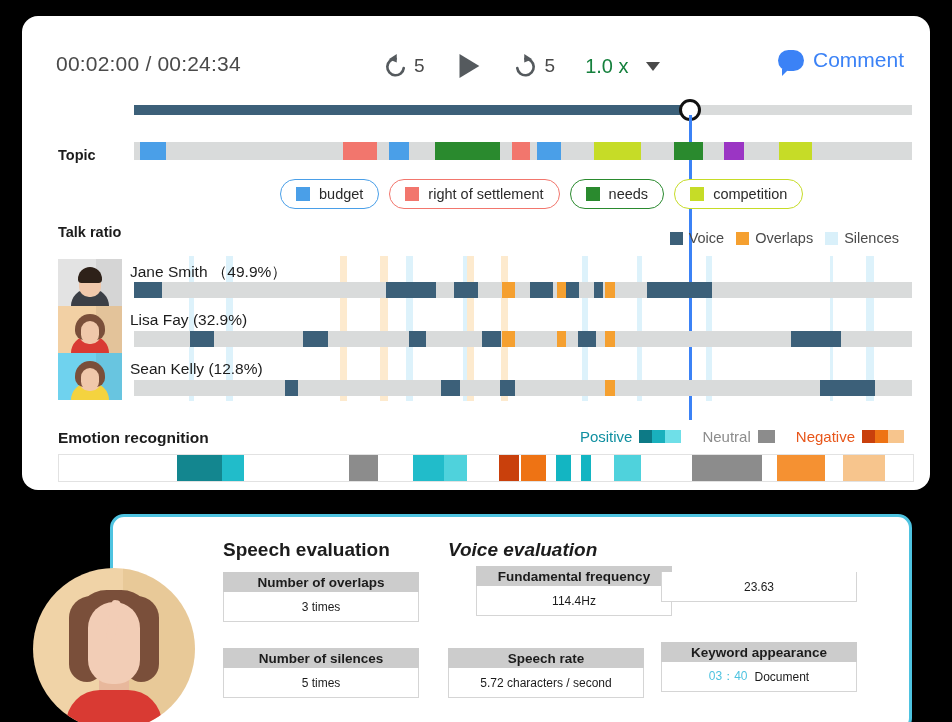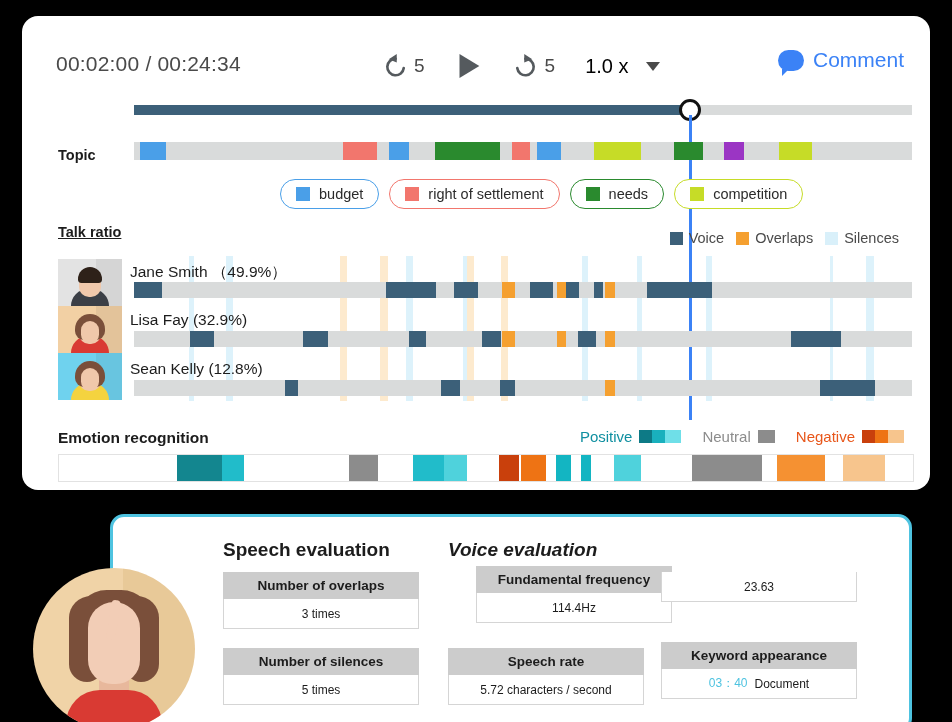--- a/index.html
+++ b/index.html
@@ -65,21 +65,21 @@
     padding: 0 18px;
     display: flex;
     align-items: center;
   }
   .speed {
     display: flex;
     align-items: center;
     gap: 17px;
     padding-left: 22px;
     font-size: 20px;
-    color: #000000;
+    color: #15803d;
   }
   .caret {
     width: 0; height: 0;
     border-left: 7px solid transparent;
     border-right: 7px solid transparent;
     border-top: 9px solid #4a4a4a;
   }
   .comment-btn {
     position: absolute;
     right: 26px;
@@ -296,21 +296,21 @@
     position: absolute;
     font-size: 19px;
     font-weight: bold;
     color: #1c1c1c;
   }
   .metric {
     position: absolute;
     width: 196px;
   }
   .metric .mhead {
-    height: 27px;
+    height: 20px;
     background: #cccccc;
     display: flex;
     align-items: center;
     justify-content: center;
     font-size: 13.5px;
     font-weight: bold;
     color: #1c1c1c;
     white-space: nowrap;
   }
   .metric .mval {
@@ -472,21 +472,21 @@
         <div class="chip" style="border-color: rgb(42, 138, 46);">
           <span class="sw" style="background: rgb(42, 138, 46);"></span>
           <span>needs</span>
         </div>
         <div class="chip" style="border-color: rgb(198, 220, 39);">
           <span class="sw" style="background: rgb(198, 220, 39);"></span>
           <span>competition</span>
         </div>
       </div>
 
-    <div class="sec-label" style="left:36px; top:208px;text-decoration:underline;">Talk ratio</div>
+    <div class="sec-label" style="left:36px; top:208px;">Talk ratio</div>
     <div class="tr-legend" id="tr-legend">
         <span class="item">
           <span class="sw" style="background: rgb(60, 96, 121);"></span>
           <span>Voice</span>
         </span>
         <span class="item">
           <span class="sw" style="background: rgb(245, 160, 48);"></span>
           <span>Overlaps</span>
         </span>
         <span class="item">

